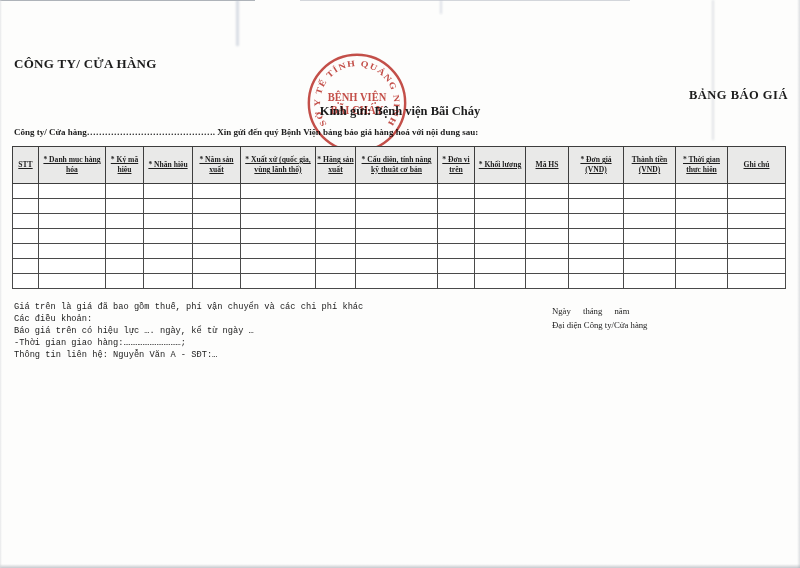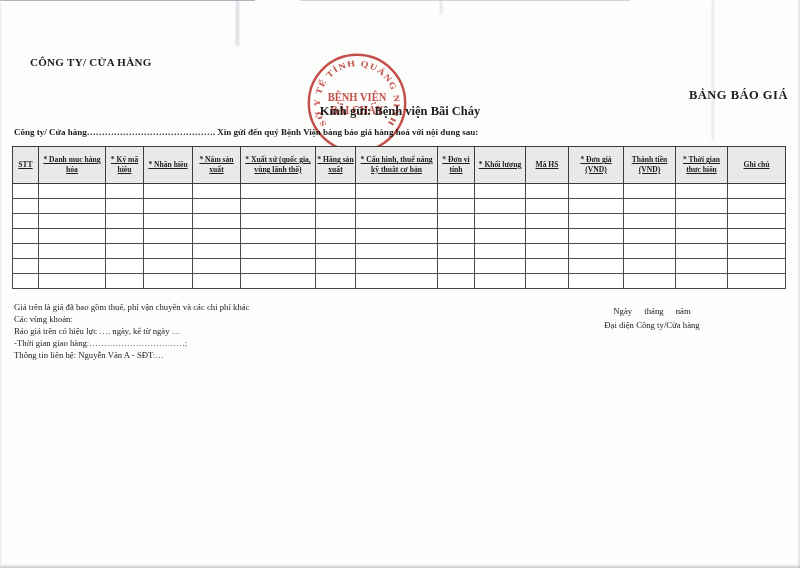--- a/index.html
+++ b/index.html
@@ -22,22 +22,22 @@
   .edge-top-2{top:0;left:300px;width:330px;height:1px;background:#b8bdc4;opacity:.6;}
   .smudge-1{top:0;left:236px;width:3px;height:46px;background:#aab4c6;opacity:.45;filter:blur(1px);}
   .smudge-2{top:0;left:440px;width:2px;height:14px;background:#aab4c6;opacity:.4;filter:blur(1px);}
   .streak-right{top:0;left:712px;width:2px;height:140px;background:#c4c9d0;opacity:.5;filter:blur(1px);}
   .edge-right{top:0;right:0;width:3px;height:100%;background:linear-gradient(to left,#cfd2d6,transparent);opacity:.7;}
   .edge-bottom{bottom:0;left:0;width:100%;height:4px;background:linear-gradient(to bottom,transparent,#9aa0a8);opacity:.55;}
   .edge-left{top:0;left:0;width:2px;height:100%;background:linear-gradient(to right,#d8dadd,transparent);opacity:.6;}
 
   
   .company-label{
-    position:absolute;left:30px;top:56px;
-    font-size:11px;font-weight:bold;letter-spacing:.3px;
+    position:absolute;left:14px;top:56px;
+    font-size:13px;font-weight:bold;letter-spacing:.3px;
   }
   .doc-title{
     position:absolute;left:0;top:88px;width:788px;
     text-align:right;font-size:12.5px;font-weight:bold;letter-spacing:.5px;
   }
   .doc-recipient{
     position:absolute;left:0;top:104px;width:800px;
     text-align:center;font-size:12.5px;font-weight:bold;
   }
   .intro-line{
@@ -70,26 +70,26 @@
     height:14px;padding:0;
     background:#fff;
   }
   .quote-table{border:1.5px solid #333;}
 
   
   .notes-block{
     position:absolute;left:14px;top:301px;
     font-size:8.7px;line-height:12px;
   }
-  .note-line{white-space:pre;}
+  .note-line{white-space:pre;font-family:Liberation Mono, monospace;}
 
   
   .signature-block{
     position:absolute;left:552px;top:305px;width:200px;
-    text-align:center;font-size:8.7px;line-height:13.5px;
+    text-align:left;font-size:8.7px;line-height:13.5px;
   }
   .signature-date{word-spacing:10px;}
 </style>
 </head>
 <body>
 
 <div class="page">
 
   <div class="artifact edge-top-1"></div>
   <div class="artifact edge-top-2"></div>
@@ -137,22 +137,22 @@
       </colgroup>
     <thead>
       <tr>
           <th>STT</th>
           <th>* Danh mục hàng hóa</th>
           <th>* Ký mã hiệu</th>
           <th>* Nhãn hiệu</th>
           <th>* Năm sản xuất</th>
           <th>* Xuất xứ (quốc gia, vùng lãnh thổ)</th>
           <th>* Hãng sản xuất</th>
-          <th>* Cấu hình, thuế năng kỹ thuật cơ bản</th>
-          <th>* Đơn vị tính</th>
+          <th>* Cấu diện, tính năng kỹ thuật cơ bản</th>
+          <th>* Đơn vị trên</th>
           <th>* Khối lượng</th>
           <th>Mã HS</th>
           <th>* Đơn giá (VND)</th>
           <th>Thành tiền (VND)</th>
           <th>* Thời gian thực hiện</th>
           <th>Ghi chú</th>
         </tr>
     </thead>
     <tbody>
         <tr>
@@ -272,21 +272,21 @@
           <td></td>
           <td></td>
           <td></td>
           <td></td>
         </tr>
       </tbody>
   </table>
 
   <div class="notes-block">
       <div class="note-line">Giá trên là giá đã bao gồm thuế, phí vận chuyển và các chi phí khác</div>
-      <div class="note-line">Các vùng khoản:</div>
+      <div class="note-line">Các điều khoản:</div>
       <div class="note-line">Báo giá trên có hiệu lực …. ngày, kể từ ngày …</div>
       <div class="note-line">-Thời gian giao hàng:……………………………;</div>
       <div class="note-line">Thông tin liên hệ: Nguyễn Văn A - SĐT:…</div>
     </div>
 
   <div class="signature-block">
     <div class="signature-date">Ngày tháng năm</div>
     <div>Đại diện Công ty/Cửa hàng</div>
   </div>
 

